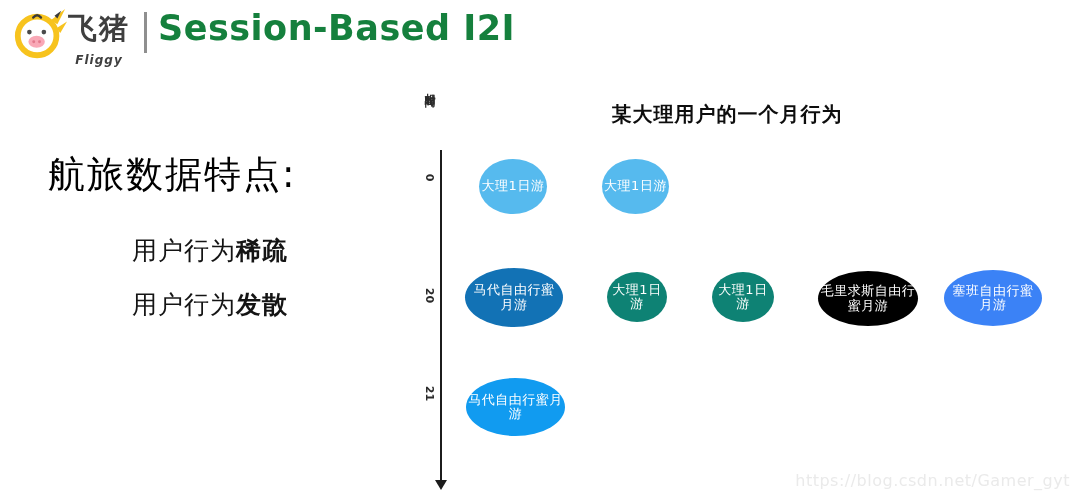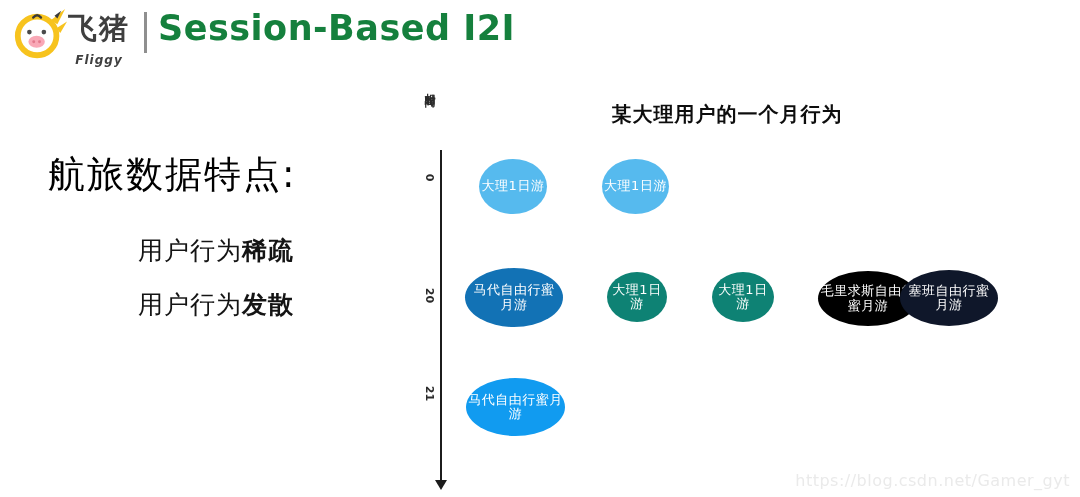--- a/index.html
+++ b/index.html
@@ -10,21 +10,21 @@
   }
   
   .logo{position:absolute;left:12px;top:6px;width:56px;height:56px;}
   .brand{position:absolute;left:68px;top:14px;text-align:center;color:#3f3f3f;line-height:1;}
   .brand .cn{font-size:29px;font-weight:bold;letter-spacing:2px;}
   .brand .en{font-size:12px;font-weight:bold;font-style:italic;margin-top:11px;letter-spacing:1px;}
   .hdr-divider{position:absolute;left:144px;top:12px;width:3px;height:41px;background:#8f8f8f;}
   .hdr-title{position:absolute;left:158px;top:8px;font-size:35px;font-weight:700;color:#15803d;letter-spacing:0.5px;}
   
   .note-heading{position:absolute;left:48px;top:150px;font-size:37px;color:#000000;letter-spacing:2px;}
-  .bullet{position:absolute;left:138px;font-size:25px;color:#141414;letter-spacing:1px;}
+  .bullet{position:absolute;left:132px;font-size:25px;color:#141414;letter-spacing:1px;}
   .bullet.b0{top:234px;}
   .bullet.b1{top:288px;}
   .bullet b{font-weight:800;}
   
   .chart-title{position:absolute;left:557px;top:80px;width:340px;text-align:center;
     font-size:20px;font-weight:800;color:#0d0d0d;letter-spacing:1px;margin-top:21px;}
   .axis-label{position:absolute;left:421px;top:84px;writing-mode:vertical-rl;text-orientation:upright;
     font-size:11px;font-weight:bold;color:#2b2b2b;letter-spacing:1px;}
   .axis-line{position:absolute;left:440px;top:150px;width:2px;height:331px;background:#1c1c1c;}
   .axis-arrow{position:absolute;left:435px;top:480px;width:0;height:0;
@@ -77,17 +77,17 @@
     <div class="tick" style="left: 417px; top: 289px;">20</div>
     <div class="tick" style="left: 417px; top: 387px;">21</div>
   </div>
 <div id="chart-points">
     <div class="bubble" style="left: 479px; top: 159px; width: 68px; height: 55px; background: rgb(86, 186, 238);">大理1日游</div>
     <div class="bubble" style="left: 602px; top: 159px; width: 67px; height: 55px; background: rgb(86, 186, 238);">大理1日游</div>
     <div class="bubble" style="left: 465px; top: 268px; width: 98px; height: 59px; background: rgb(18, 114, 181);">马代自由行蜜月游</div>
     <div class="bubble" style="left: 607px; top: 272px; width: 60px; height: 50px; background: rgb(14, 130, 116);">大理1日游</div>
     <div class="bubble" style="left: 712px; top: 272px; width: 62px; height: 50px; background: rgb(14, 130, 116);">大理1日游</div>
     <div class="bubble" style="left: 818px; top: 271px; width: 100px; height: 55px; background: #000000;">毛里求斯自由行蜜月游</div>
-    <div class="bubble" style="left: 900px; top: 270px; width: 98px; height: 56px; background: #0f172a;">塞班自由行蜜月游</div>
+    <div class="bubble" style="left: 944px; top: 270px; width: 98px; height: 56px; background: #3b82f6;">塞班自由行蜜月游</div>
     <div class="bubble" style="left: 466px; top: 378px; width: 99px; height: 58px; background: rgb(17, 155, 240);">马代自由行蜜月游</div>
   </div>
 
 <div class="watermark">https://blog.csdn.net/Gamer_gyt</div>
 
 </body></html>

